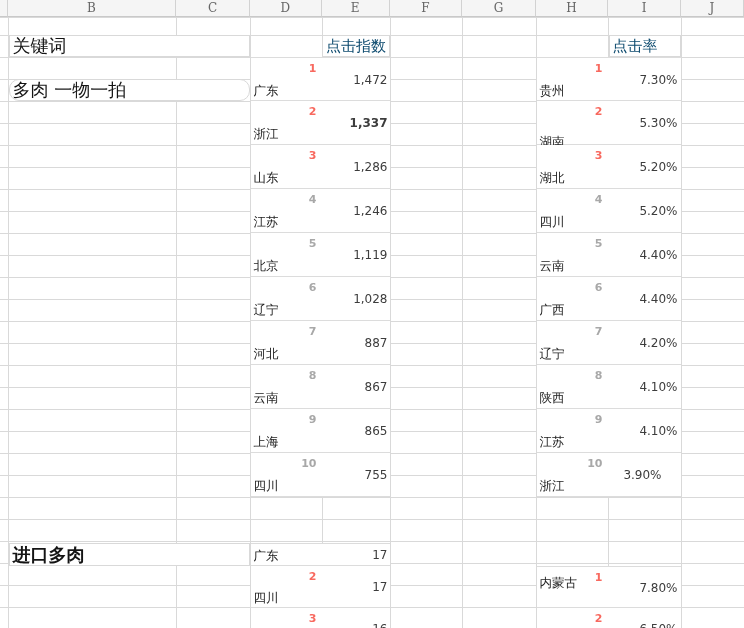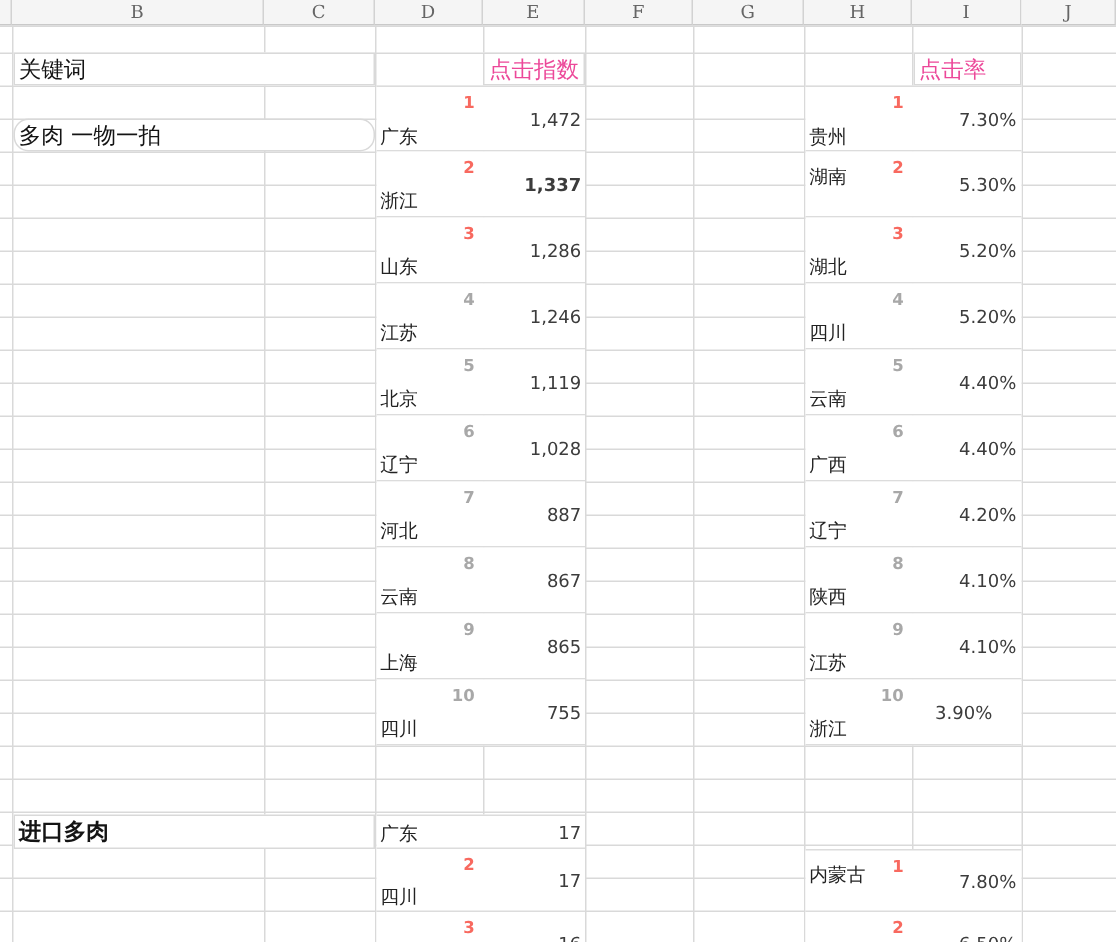--- a/index.html
+++ b/index.html
@@ -16,22 +16,22 @@
     font-size:12px;line-height:16px;color:#666;text-align:center;overflow:hidden;
   }
   
   .hline{position:absolute;left:0;width:744px;height:1px;background:#d9d9d9;z-index:1;}
   .vline{position:absolute;top:17px;width:1px;background:#d9d9d9;z-index:1;}
   
   .blk{position:absolute;background:#fff;box-sizing:border-box;z-index:2;}
   .datablk{border-bottom:1px solid #dcdcdc;}
   .datablk.first{border-top:1px solid #dcdcdc;}
   .kwcell,.hdrcell{border:1px solid #d9d9d9;}
-  .kwcell{font-size:15px;color:#141414;}
-  .hdrcell{font-size:15px;color:#ec4899;}
+  .kwcell{font-size:18px;color:#141414;}
+  .hdrcell{font-size:15px;color:#0c4a6e;}
   .kwtext,.hdrtext{position:absolute;left:3px;top:0;bottom:0;display:flex;align-items:center;white-space:nowrap;}
   .rank{position:absolute;top:0;font-size:11px;font-weight:bold;text-align:right;white-space:nowrap;}
   .prov{position:absolute;font-size:12.5px;color:#222;white-space:nowrap;}
   .val{position:absolute;font-size:12px;color:#3c3c3c;text-align:right;white-space:nowrap;}
 </style>
 </head>
 <body>
 
 <div id="stage">
   <div id="hdrband">
@@ -111,21 +111,21 @@
         <div class="prov" style="left: 3px; top: 22px; height: 22px; line-height: 22px;">贵州</div>
         <div class="val" style="right: 3px; top: 11px; height: 22px; line-height: 22px;">7.30%</div>
       </div>
       <div class="blk datablk" style="left: 250.5px; width: 139px; top: 101px; height: 44px;">
         <div class="rank" style="right: 73px; height: 22px; line-height: 22px; color: rgb(248, 105, 95);">2</div>
         <div class="prov" style="left: 3px; top: 22px; height: 22px; line-height: 22px;">浙江</div>
         <div class="val" style="right: 2px; top: 11px; height: 22px; line-height: 22px; font-weight: bold;">1,337</div>
       </div>
       <div class="blk datablk" style="left: 536.5px; width: 144px; top: 101px; height: 44px;">
         <div class="rank" style="right: 78px; height: 22px; line-height: 22px; color: rgb(248, 105, 95);">2</div>
-        <div class="prov" style="left: 3px; top: 6px; height: 22px; line-height: 22px;">湖南</div>
+        <div class="prov" style="left: 3px; top: 30px; height: 22px; line-height: 22px;">湖南</div>
         <div class="val" style="right: 3px; top: 11px; height: 22px; line-height: 22px;">5.30%</div>
       </div>
       <div class="blk datablk" style="left: 250.5px; width: 139px; top: 145px; height: 44px;">
         <div class="rank" style="right: 73px; height: 22px; line-height: 22px; color: rgb(248, 105, 95);">3</div>
         <div class="prov" style="left: 3px; top: 22px; height: 22px; line-height: 22px; text-align: right;">山东</div>
         <div class="val" style="right: 2px; top: 11px; height: 22px; line-height: 22px;">1,286</div>
       </div>
       <div class="blk datablk" style="left: 536.5px; width: 144px; top: 145px; height: 44px;">
         <div class="rank" style="right: 78px; height: 22px; line-height: 22px; color: rgb(248, 105, 95);">3</div>
         <div class="prov" style="left: 3px; top: 22px; height: 22px; line-height: 22px;">湖北</div>

